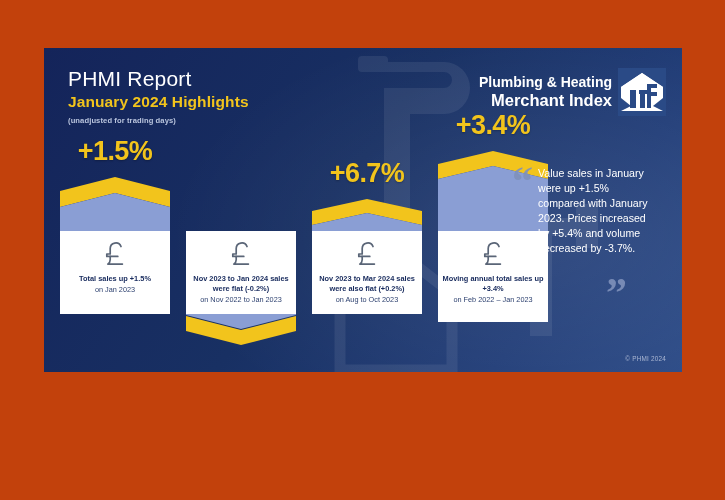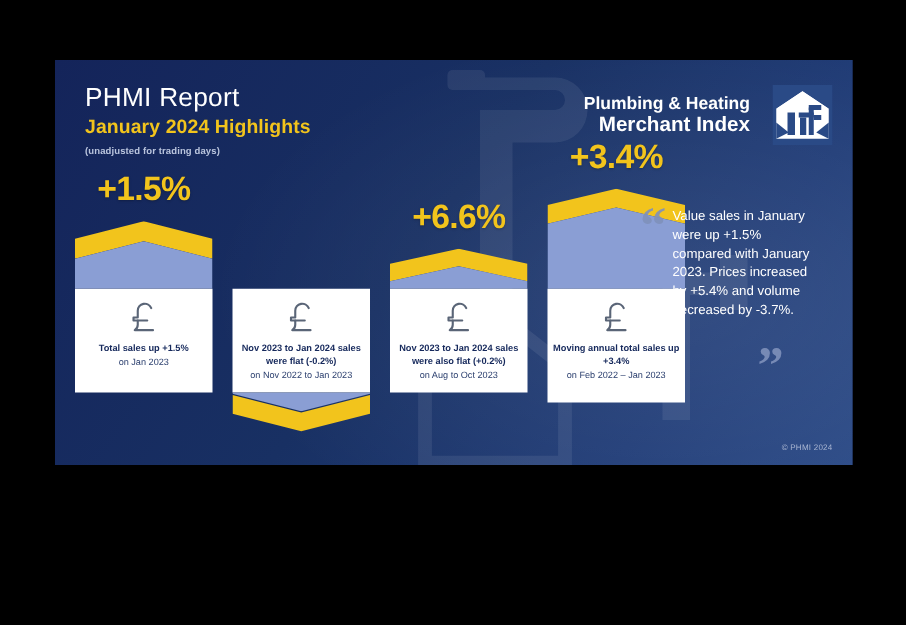--- a/index.html
+++ b/index.html
@@ -12,21 +12,21 @@
     height: 500px;
     font-family: "Liberation Sans", sans-serif;
     overflow: hidden;
   }
 
   
   #stage {
     position: relative;
     width: 725px;
     height: 500px;
-    background: #000000;
+    background: #c2410c;
   }
 
   
   #panel {
     position: absolute;
     left: 44px;
     top: 48px;
     width: 638px;
     height: 324px;
     background: #16295c;
@@ -83,21 +83,21 @@
     white-space: nowrap;
   }
 
   
   #logo-block {
     position: absolute;
     right: 16px;
     top: 20px;
     display: flex;
     align-items: center;
-    gap: 18px;
+    gap: 6px;
   }
   #logo-words {
     text-align: right;
     color: #ffffff;
     font-weight: 700;
     line-height: 1.1;
   }
   #logo-line1 { font-size: 14px; white-space: nowrap; }
   #logo-line2 { font-size: 16.5px; white-space: nowrap; }
   #logo-mark {
@@ -286,33 +286,33 @@
       </div>
       <svg class="card-chev" style="top:178px; height:15px;" viewBox="0 0 110 15" preserveAspectRatio="none">
         <path d="M0 0 L110 0 L110 1 L55 15 L0 1 Z" fill="#8a9ed4"></path>
       </svg>
       <svg class="card-chev" style="top:178px; height:32px;" viewBox="0 0 110 32" preserveAspectRatio="none">
         <path d="M0 2 L55 16 L110 2 L110 17 L55 31 L0 17 Z" fill="#f2c41c"></path>
       </svg>
     </div>
 
     <div class="card" id="card-3" style="left:268px; top:110px; width:110px; height:156px;">
-      <div class="card-label" style="top:0px;">+6.6%</div>
+      <div class="card-label" style="top:0px;">+6.7%</div>
       <svg class="card-chev" style="top:41px; height:26px;" viewBox="0 0 110 26" preserveAspectRatio="none">
         <path d="M0 12 L55 0 L110 12 L110 26 L55 14 L0 26 Z" fill="#f2c41c"></path>
       </svg>
       <svg class="card-chev" style="top:55px; height:18px;" viewBox="0 0 110 18" preserveAspectRatio="none">
         <path d="M0 12 L55 0 L110 12 L110 18 L0 18 Z" fill="#8a9ed4"></path>
       </svg>
       <div class="card-body" style="top:73px; height:83px;">
         <svg class="pound-icon" viewBox="0 0 26 30">
           <path d="M19 8.5 a5.6 5.6 0 0 0 -10.8 2.1 v5.4 h-3.4 v2.4 h3.4 v3.3 a5.3 5.3 0 0 1 -2.4 4.4 h14.6" fill="none" stroke="#5a6577" stroke-width="1.7" stroke-linecap="round" stroke-linejoin="round"></path>
           <path d="M8.2 18.4 h7.6" fill="none" stroke="#5a6577" stroke-width="1.7" stroke-linecap="round"></path>
         </svg>
-        <div class="cap-main">Nov 2023 to Jan 2024 sales were also flat (+0.2%)</div>
+        <div class="cap-main">Nov 2023 to Mar 2024 sales were also flat (+0.2%)</div>
         <div class="cap-sub">on Aug to Oct 2023</div>
       </div>
     </div>
 
     <div class="card" id="card-4" style="left:394px; top:62px; width:110px; height:204px;">
       <div class="card-label" style="top:0px;">+3.4%</div>
       <svg class="card-chev" style="top:41px; height:28px;" viewBox="0 0 110 28" preserveAspectRatio="none">
         <path d="M0 13 L55 0 L110 13 L110 28 L55 15 L0 28 Z" fill="#f2c41c"></path>
       </svg>
       <svg class="card-chev" style="top:56px; height:65px;" viewBox="0 0 110 65" preserveAspectRatio="none">

